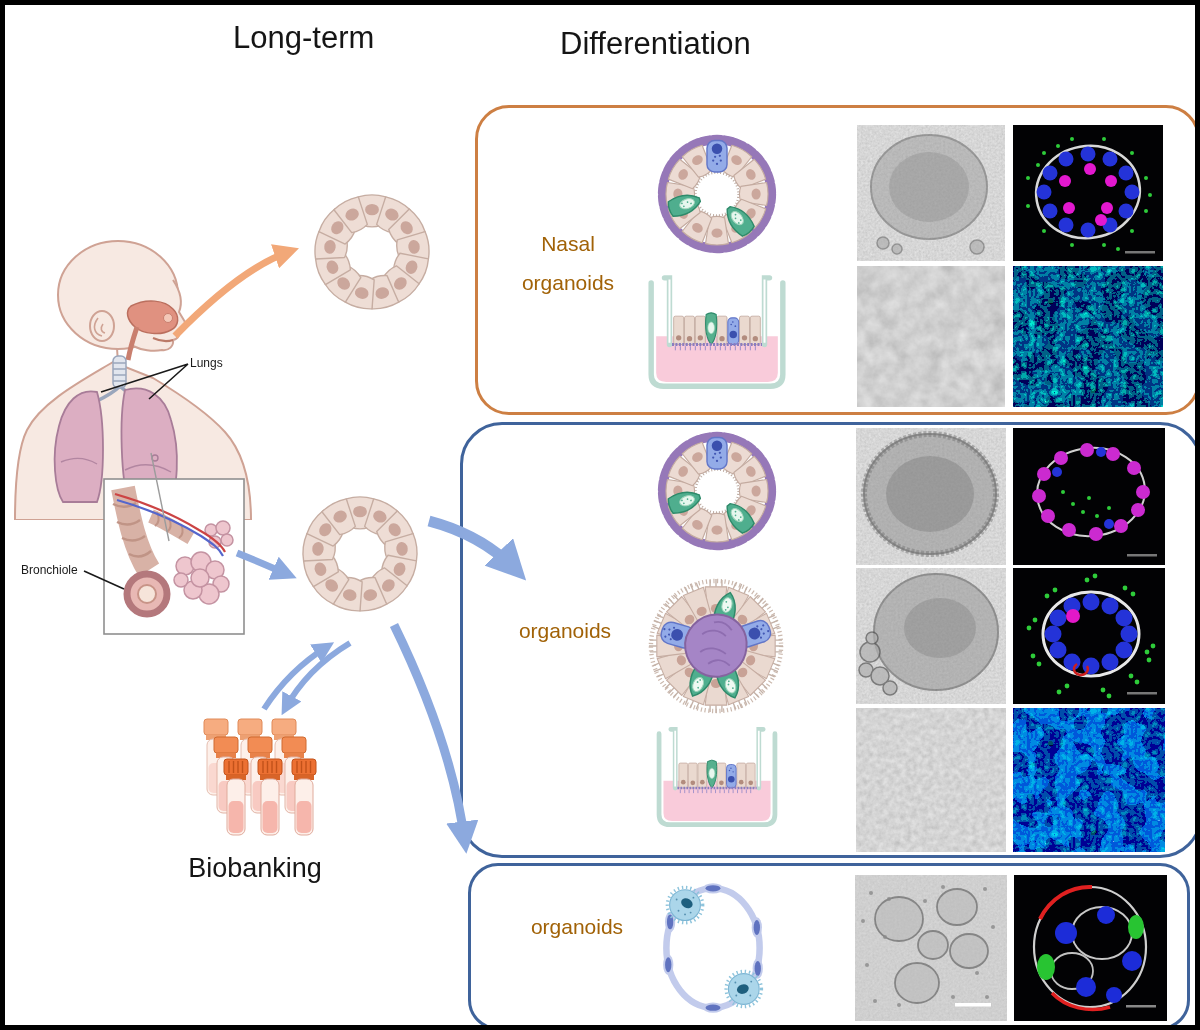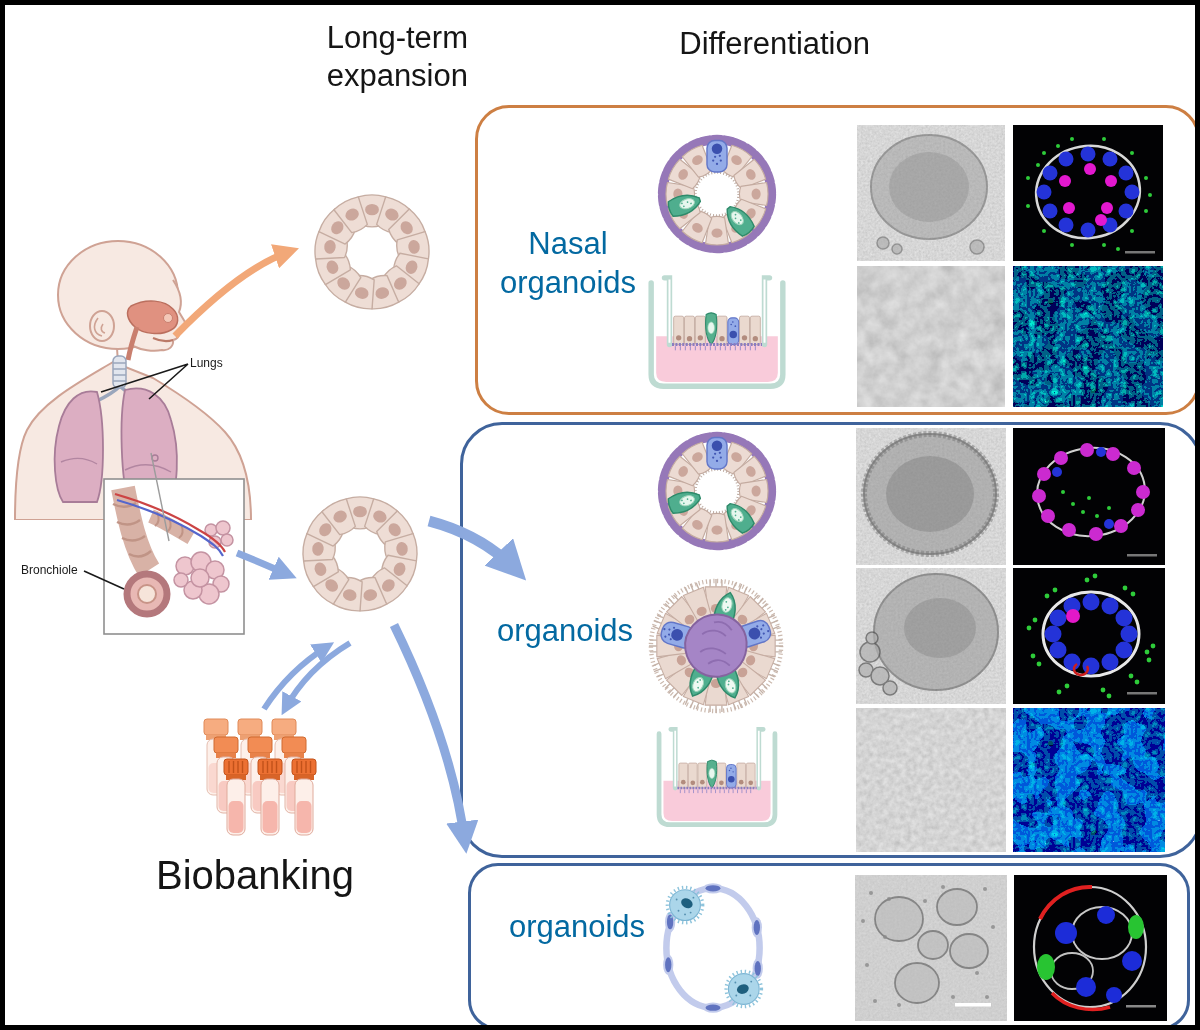--- a/index.html
+++ b/index.html
@@ -1,24 +1,24 @@
 <!DOCTYPE html>
 <html><head>
 <meta charset="utf-8">
 <style>
   html,body{margin:0;padding:0;background:#fff;font-family:"Liberation Sans",sans-serif;}
   #figure{position:relative;width:1200px;height:1030px;background:#fff;border:5px solid #000;box-sizing:border-box;overflow:hidden;}
   .abs{position:absolute;}
-  .hdr{position:absolute;text-align:right;font-size:31px;line-height:38px;color:#151515;z-index:6;}
+  .hdr{position:absolute;text-align:left;font-size:31px;line-height:38px;color:#151515;z-index:6;}
   .panel{position:absolute;background:#fff;box-sizing:border-box;z-index:1;}
   .panel.orange{border:3px solid #cd7f43;border-radius:34px;}
   .panel.blue{border:3px solid #3f639b;}
-  .plabel{position:absolute;text-align:center;font-size:31px;line-height:39px;color:#0369a1;z-index:6;}
+  .plabel{position:absolute;text-align:center;font-size:21px;line-height:39px;color:#a16207;z-index:6;}
   .smalllabel{position:absolute;font-size:12px;color:#1a1a1a;z-index:7;}
-  .biolabel{position:absolute;text-align:center;font-size:40px;color:#151515;z-index:6;}
+  .biolabel{position:absolute;text-align:center;font-size:27px;color:#151515;z-index:6;}
   .tile{position:absolute;z-index:2;display:block;}
   .icon{z-index:3;}
   #overlay{position:absolute;left:0;top:0;z-index:5;pointer-events:none;}
 </style>
 </head>
 <body>
 
 <div id="figure">
 
   <svg width="0" height="0" style="position:absolute" aria-hidden="true">
@@ -272,21 +272,20 @@
             <feFuncG type="discrete" tableValues="0 0 0 0 0 1"></feFuncG>
             <feFuncB type="discrete" tableValues="0 0 0 0 0 1"></feFuncB>
             <feFuncA type="linear" slope="0" intercept="1"></feFuncA>
           </feComponentTransfer>
       </filter>
     </defs>
   </svg>
 
   <div class="hdr" style="left:228px;top:14px;width:235px">
     <div>Long-term</div>
-    <div>expansion</div>
   </div>
   <div class="hdr" style="left:555px;top:20px;width:310px">
     <div>Differentiation</div>
   </div>
 
   <div class="panel orange" style="left:470px;top:100px;width:725px;height:310px"></div>
   <div class="panel blue" style="left:455px;top:417px;width:742px;height:436px;border-radius:42px"></div>
   <div class="panel blue" style="left:463px;top:858px;width:722px;height:167px;border-radius:30px"></div>
 
   <div class="plabel" style="left:468px;top:219px;width:190px">

